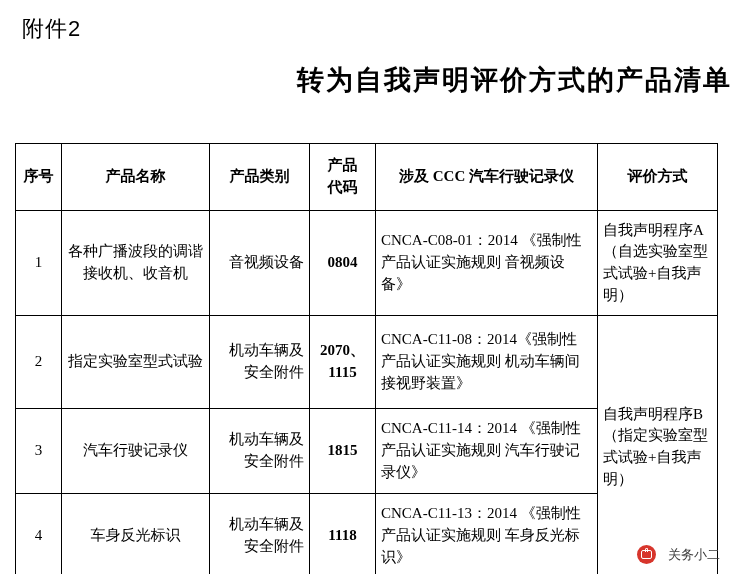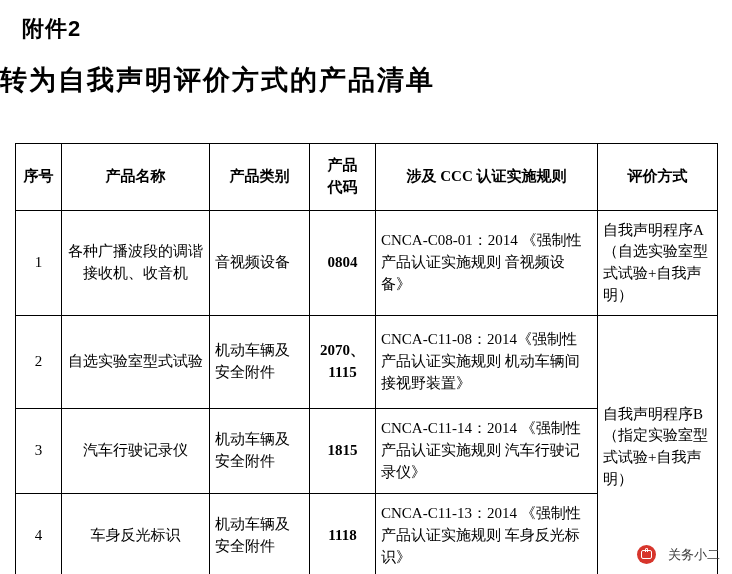--- a/index.html
+++ b/index.html
@@ -20,29 +20,29 @@
     width: 732px;
     height: 574px;
     box-sizing: border-box;
   }
   .attachment-label {
     position: absolute;
     top: 14px;
     left: 22px;
     font-size: 22px;
     font-family: "Liberation Sans", "DejaVu Sans", sans-serif;
-    font-weight: 700;
+    font-weight: 400;
     letter-spacing: 1px;
   }
   .doc-title {
     position: absolute;
     top: 62px;
     left: 0;
     width: 732px;
-    text-align: left;
+    text-align: right;
     font-size: 27px;
     font-weight: bold;
     font-family: "Liberation Sans", "DejaVu Sans", sans-serif;
     letter-spacing: 2px;
   }
   table.main-table {
     position: absolute;
     top: 143px;
     left: 15px;
     width: 702px;
@@ -71,21 +71,21 @@
   .col-eval { width: 120px; }
 
   td.c-idx {
     text-align: center;
     font-size: 15px;
   }
   td.c-name {
     text-align: center;
   }
   td.c-cat {
-    text-align: left;
+    text-align: right;
   }
   td.c-code {
     text-align: center;
     font-weight: bold;
   }
   td.c-rule {
     text-align: left;
     padding-left: 8px;
     margin-top: 20px;
   }
@@ -161,36 +161,36 @@
     </colgroup>
     <thead>
       <tr>
         <th>序号</th>
         <th>产品名称</th>
         <th>产品类别</th>
         <th>
           <div>产品</div>
           <div>代码</div>
         </th>
-        <th>涉及 CCC 认证实施规则</th>
+        <th>涉及 CCC 汽车行驶记录仪</th>
         <th>评价方式</th>
       </tr>
     </thead>
     <tbody>
       <tr class="row-1">
         <td class="c-idx">1</td>
         <td class="c-name">各种广播波段的调谐接收机、收音机</td>
         <td class="c-cat">音视频设备</td>
         <td class="c-code">0804</td>
         <td class="c-rule">CNCA-C08-01：2014 《强制性产品认证实施规则 音视频设备》</td>
         <td class="c-eval">自我声明程序A（自选实验室型式试验+自我声明）</td>
       </tr>
       <tr class="row-2">
         <td class="c-idx">2</td>
-        <td class="c-name">自选实验室型式试验</td>
+        <td class="c-name">指定实验室型式试验</td>
         <td class="c-cat">机动车辆及安全附件</td>
         <td class="c-code">2070、1115</td>
         <td class="c-rule">CNCA-C11-08：2014《强制性产品认证实施规则 机动车辆间接视野装置》</td>
         <td class="c-eval" rowspan="3">自我声明程序B（指定实验室型式试验+自我声明）</td>
       </tr>
       <tr class="row-3">
         <td class="c-idx">3</td>
         <td class="c-name">汽车行驶记录仪</td>
         <td class="c-cat">机动车辆及安全附件</td>
         <td class="c-code">1815</td>

